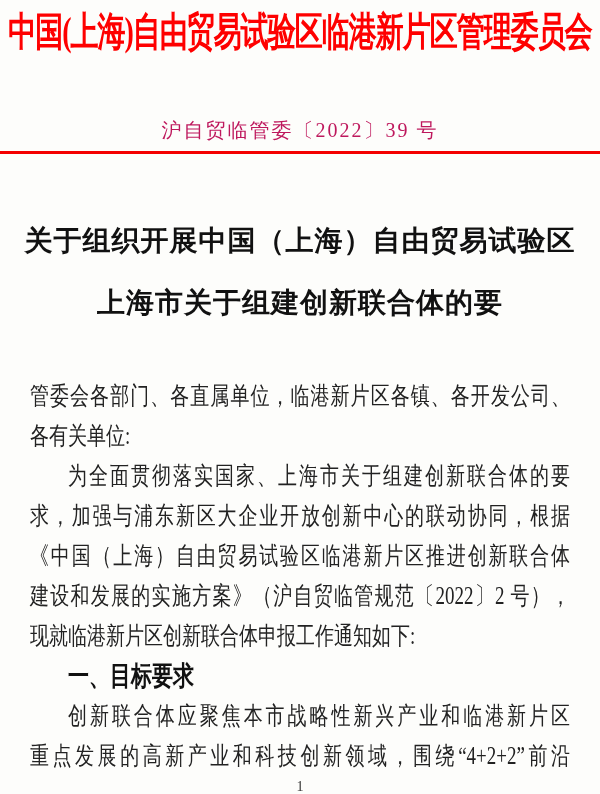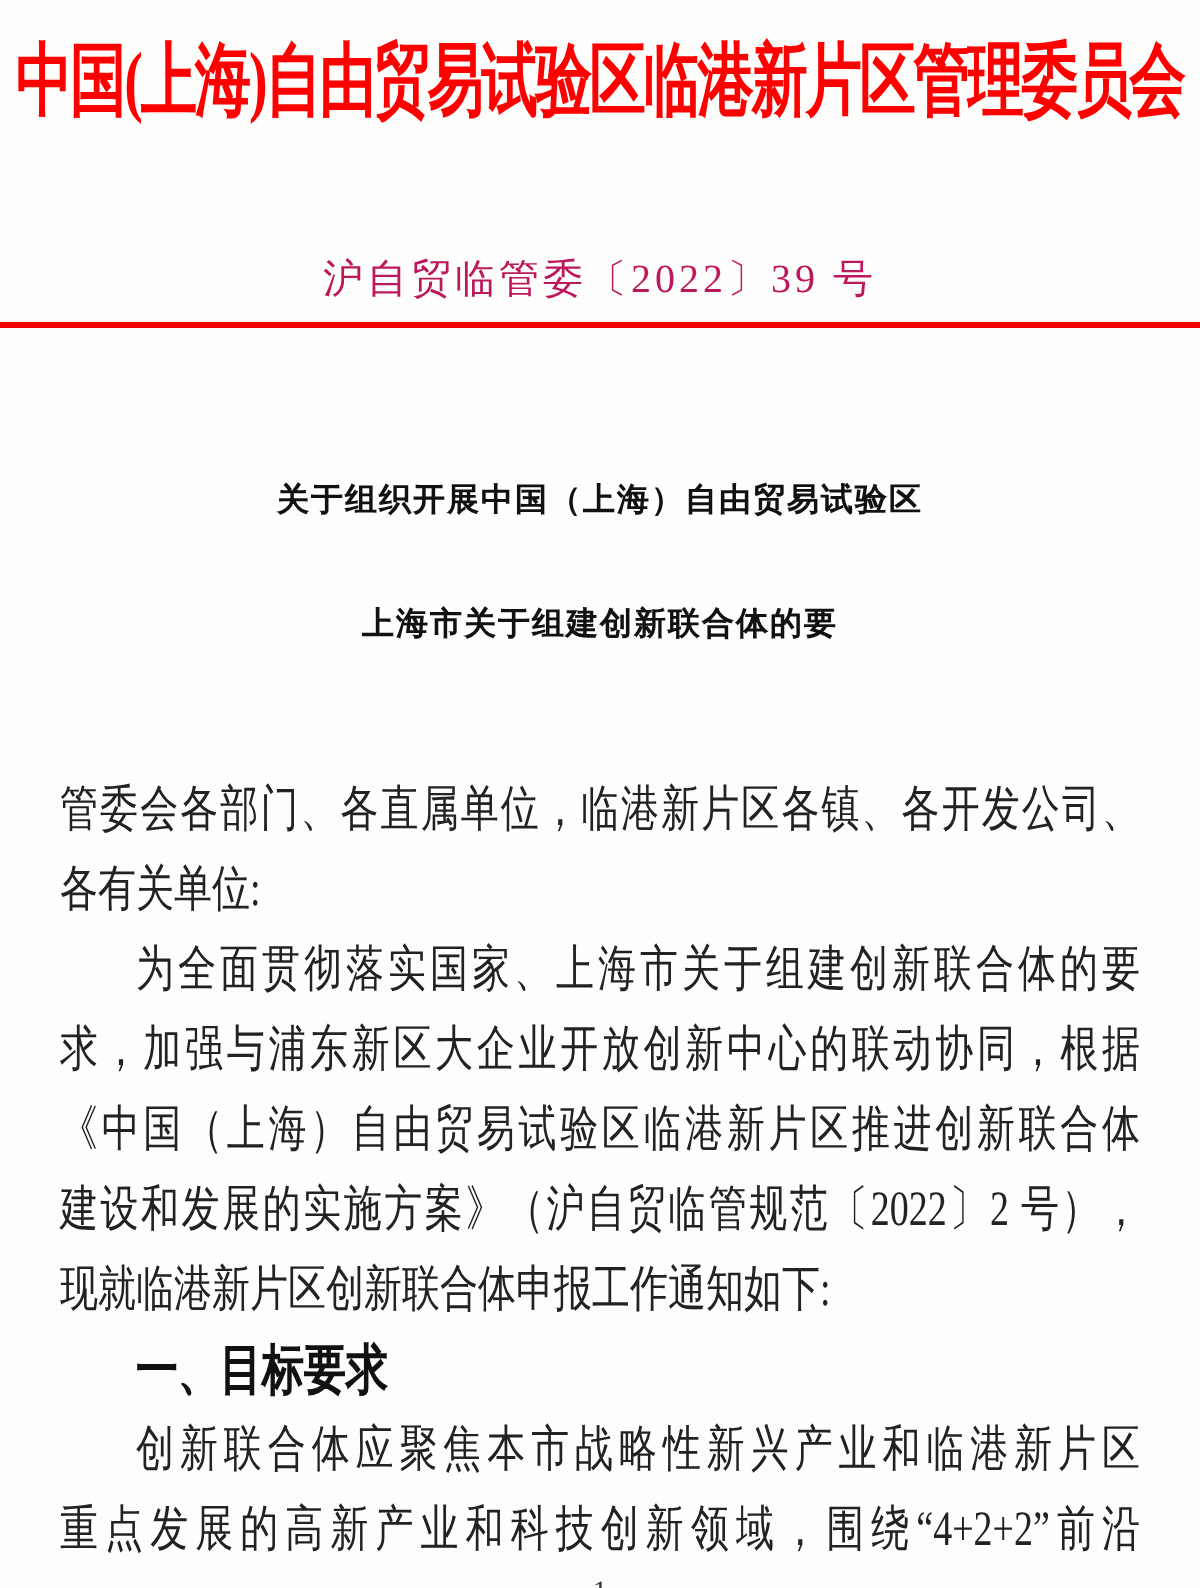--- a/index.html
+++ b/index.html
@@ -6,21 +6,21 @@
   body {
     width:600px; height:794px;
     background:#fdfdfb;
     font-family:"Liberation Serif","DejaVu Serif",serif;
     color:#1c1c1c;
     overflow:hidden;
   }
   .page { width:600px; height:794px; position:relative; }
 
   
-  .red-header { height:52px; padding-top:18px; text-align:center; overflow:visible; }
+  .red-header { height:52px; padding-top:8px; text-align:center; overflow:visible; }
   .red-header-text {
     display:inline-block;
     font-size:28px; line-height:34px; font-weight:bold;
     color:#fe0000;
     white-space:nowrap; letter-spacing:-1px;
     transform:scaleY(1.42); transform-origin:center top;
   }
 
   
   .doc-number {
@@ -29,21 +29,21 @@
     color:#be185d;
   }
 
   
   .red-line { margin-top:8px; height:3px; background:#f40000; width:600px; }
 
   
   .title-block { margin-top:56px; }
   .title-line {
     line-height:62px; text-align:center;
-    font-size:16px; font-weight:bold; letter-spacing:1px;
+    font-size:28px; font-weight:bold; letter-spacing:1px;
     color:#111;
   }
 
   
   .body-block { margin:42px 30px 0 30px; }
   .line {
     height:40px; line-height:40px;
     font-size:19px;
     transform:scaleY(1.3);
     white-space:nowrap;

